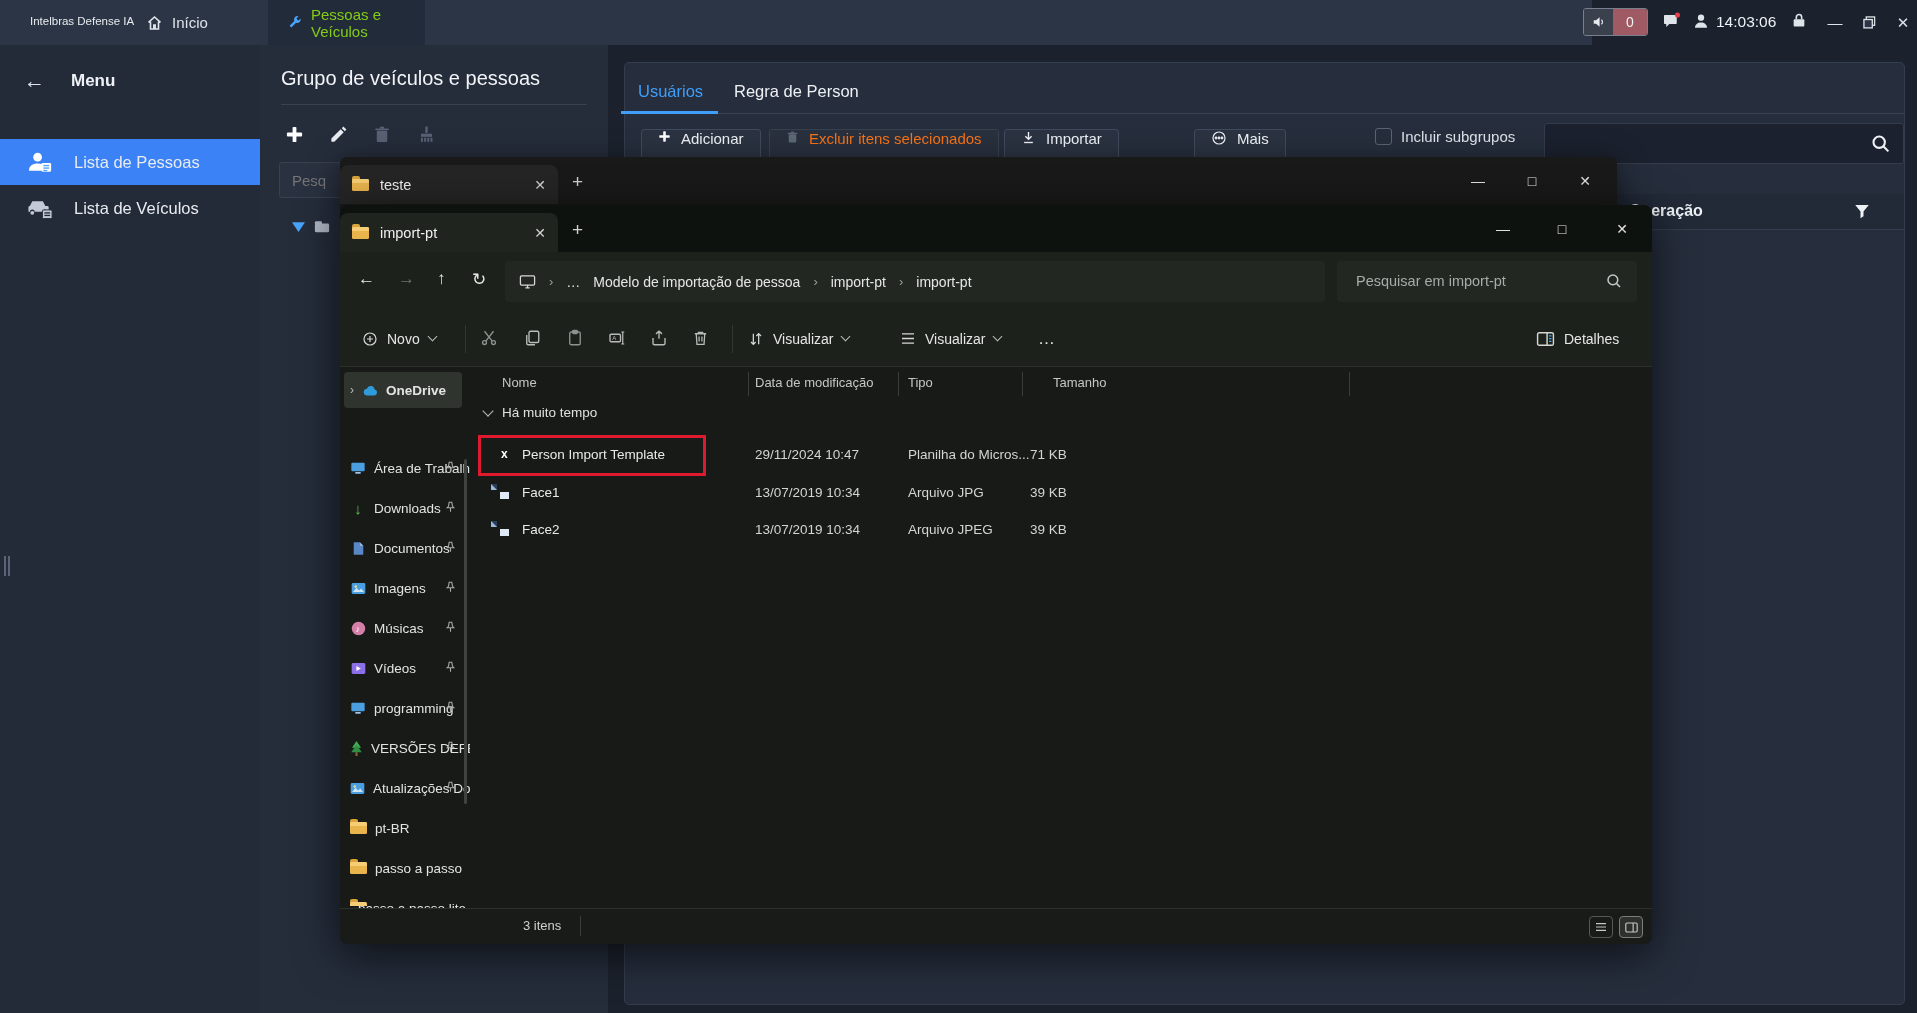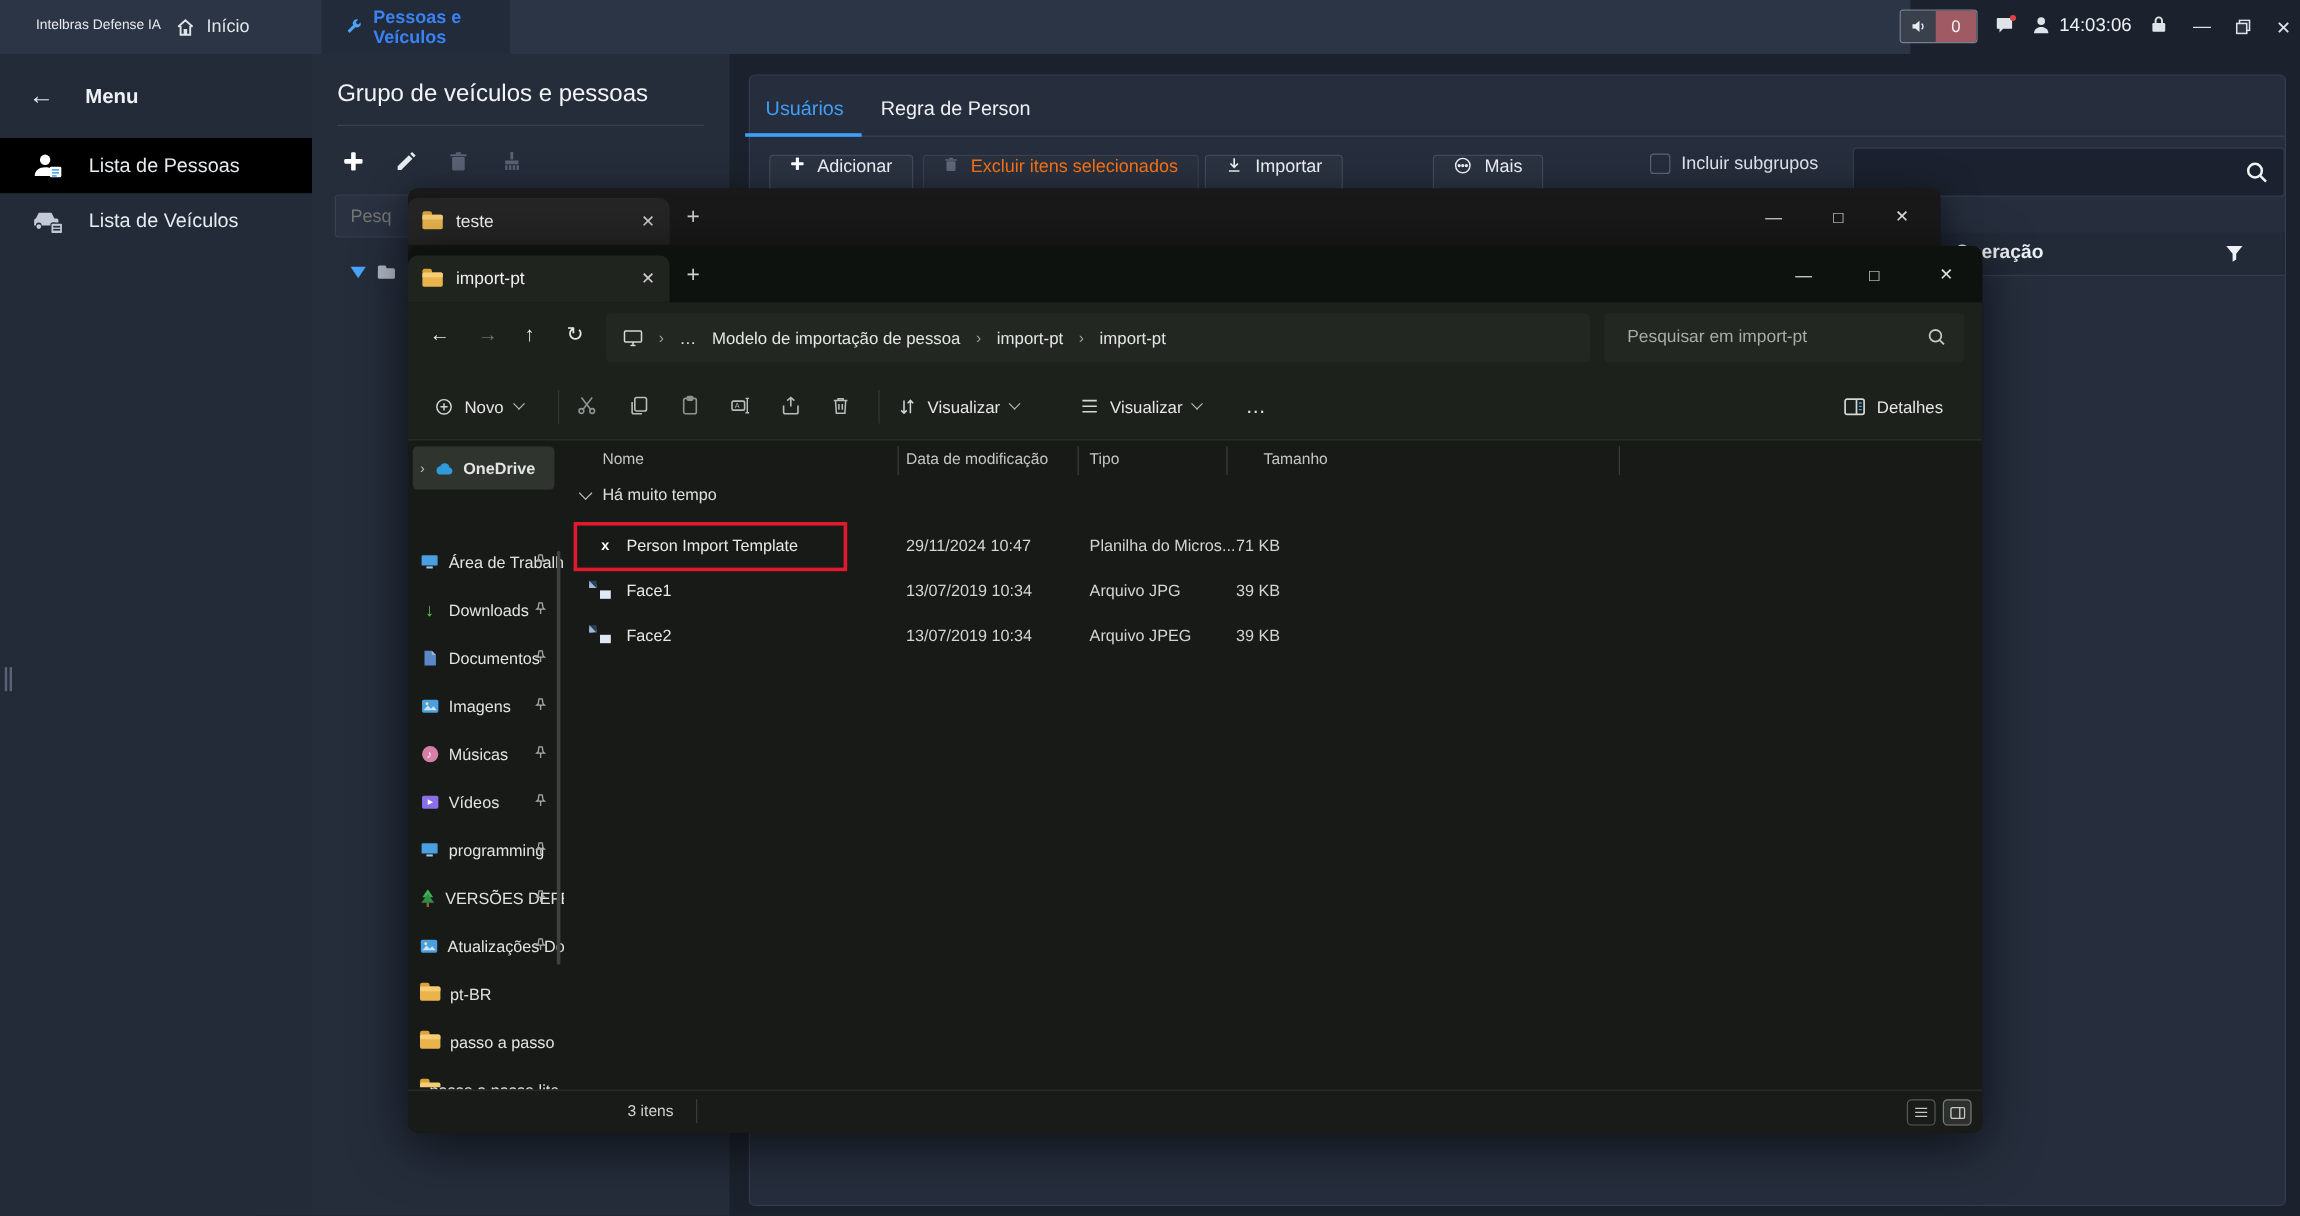--- a/index.html
+++ b/index.html
@@ -5,34 +5,34 @@
   * { margin:0; padding:0; box-sizing:border-box; }
   html,body { width:1917px; height:1013px; overflow:hidden; background:#1c222d;
     font-family:"Liberation Sans","DejaVu Sans",sans-serif; color:#eef1f5; }
   svg { display:block; }
 
   
   #topbar { position:absolute; left:0; top:0; width:1592px; height:45px; background:#2b3545; }
   .brand { position:absolute; left:30px; top:15px; font-size:11.5px; color:#e8ebef; }
   .app-tab { position:absolute; top:0; height:45px; display:flex; align-items:center; gap:9px; padding:0 18px; font-size:15px; color:#dfe4ea; cursor:pointer; }
   #tab-inicio { left:128px; }
-  #tab-pv { left:268px; width:157px; background:#212b3a; color:#3b82f6;font-weight:bold; }
+  #tab-pv { left:268px; width:157px; background:#212b3a; color:#84cc16; }
   #vol-group { left:1583px; width:65px; top:8px; height:28px; position:absolute; display:flex; border:1px solid #78808f; border-radius:3px; overflow:hidden; }
   #vol-ico { width:29px; background:#3a404c; display:flex; align-items:center; justify-content:center; }
   #vol-num { flex:1; background:#a05a63; display:flex; align-items:center; justify-content:center; font-size:14px; }
   .tb-ico { position:absolute; top:12px; color:#dfe4ea; }
   #clock { position:absolute; left:1716px; top:13px; font-size:15.5px; color:#eef1f5; }
   .winbtn { position:absolute; top:0; width:34px; height:45px; display:flex; align-items:center; justify-content:center; font-size:15px; color:#dfe4ea; cursor:pointer; }
 
   
   #app-side { position:absolute; left:0; top:45px; width:260px; height:968px; background:#232b39; }
   #menu-head { display:flex; align-items:center; gap:26px; padding:24px 0 22px 24px; }
   #menu-title { font-size:17px; font-weight:bold; }
   .side-item { position:relative; height:46px; display:flex; align-items:center; gap:20px; padding-left:27px; font-size:16.5px; color:#e8ebf0; cursor:pointer; }
-  .side-item.active { background:#000000; }
+  .side-item.active { background:#3b82f6;margin-top:24px; }
   #drag-handle { position:absolute; left:4px; top:556px; width:6px; height:20px; border-left:2px solid #5a6476; border-right:2px solid #5a6476; }
 
   
   #group-panel { position:absolute; left:260px; top:45px; width:348px; height:968px; background:#252d3b; }
   #group-title { padding:22px 0 0 21px; font-size:20px; color:#f2f4f7; }
   #group-hr { margin:14px 0 0 21px; width:306px; border-top:1px solid #3a4252; }
   #group-tools { display:flex; gap:25px; padding:20px 0 0 25px; align-items:center; }
   .gt { width:19px; height:19px; cursor:pointer; }
   #group-search { margin:18px 0 0 19px; width:300px; height:36px; background:#2a3140; border:1px solid #39414f; border-radius:3px; color:#596275; font-size:15px; padding:0 12px; font-family:inherit; }
   #tree-row { display:flex; align-items:center; gap:9px; padding:22px 0 0 32px; }

